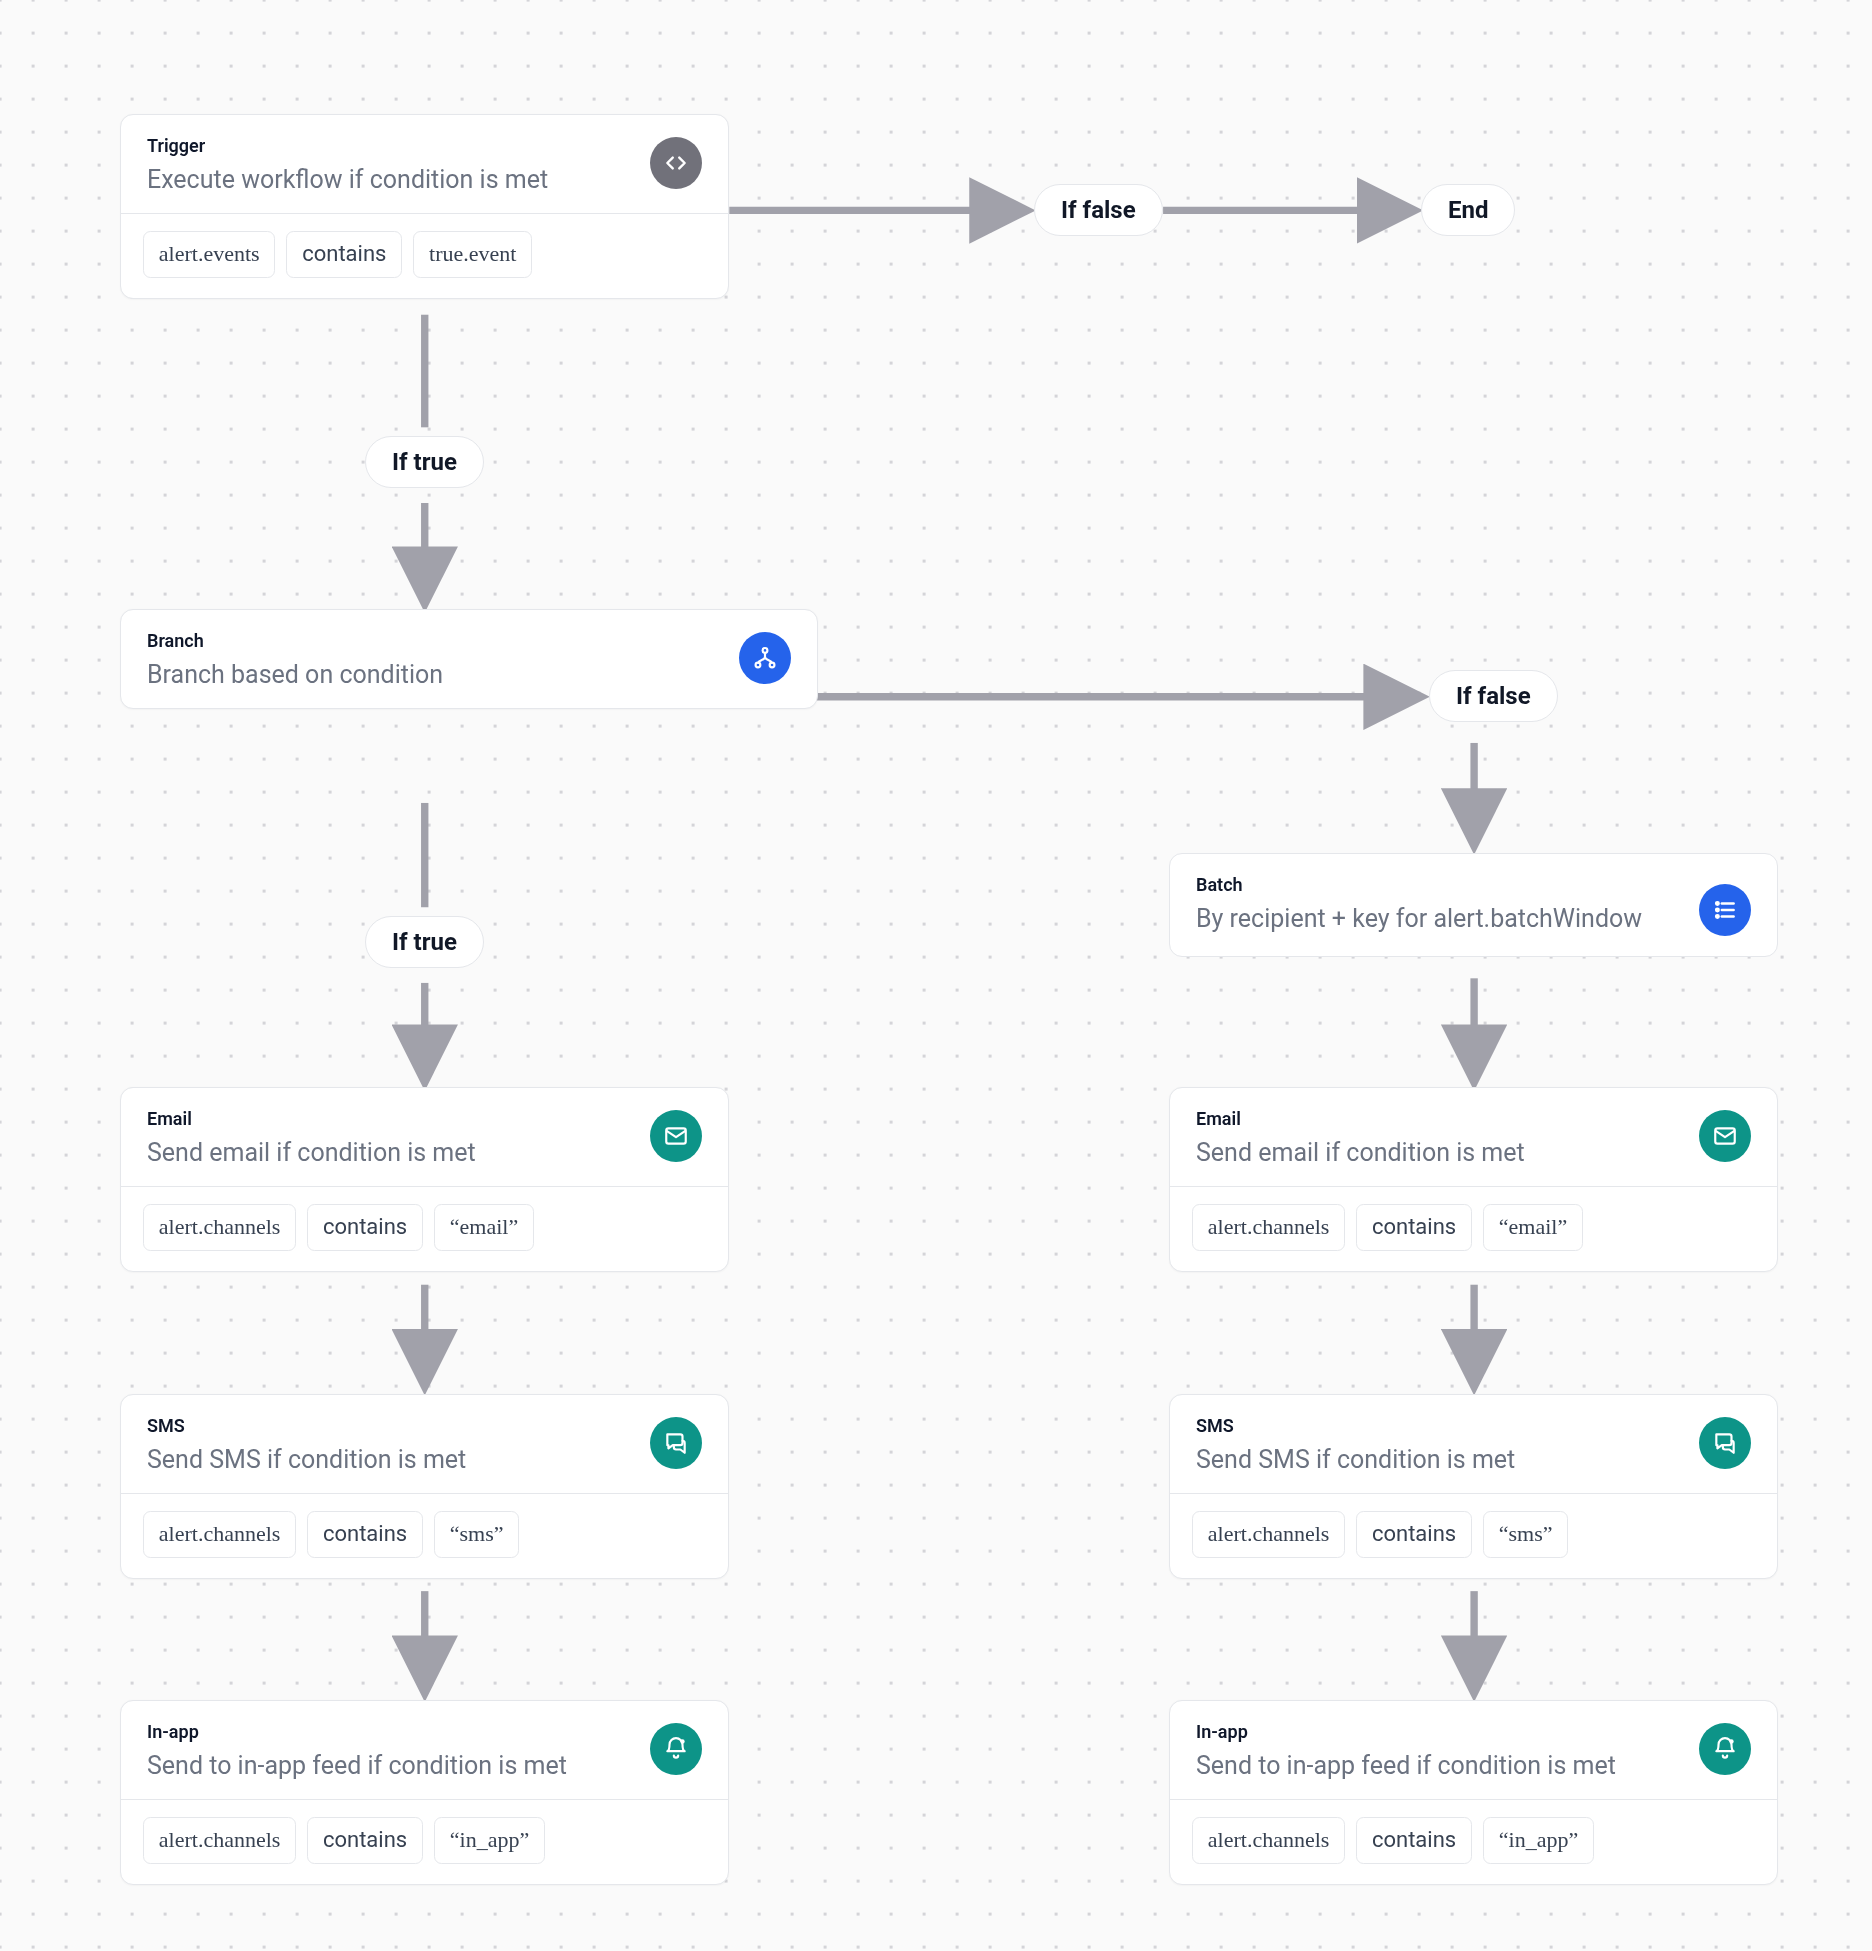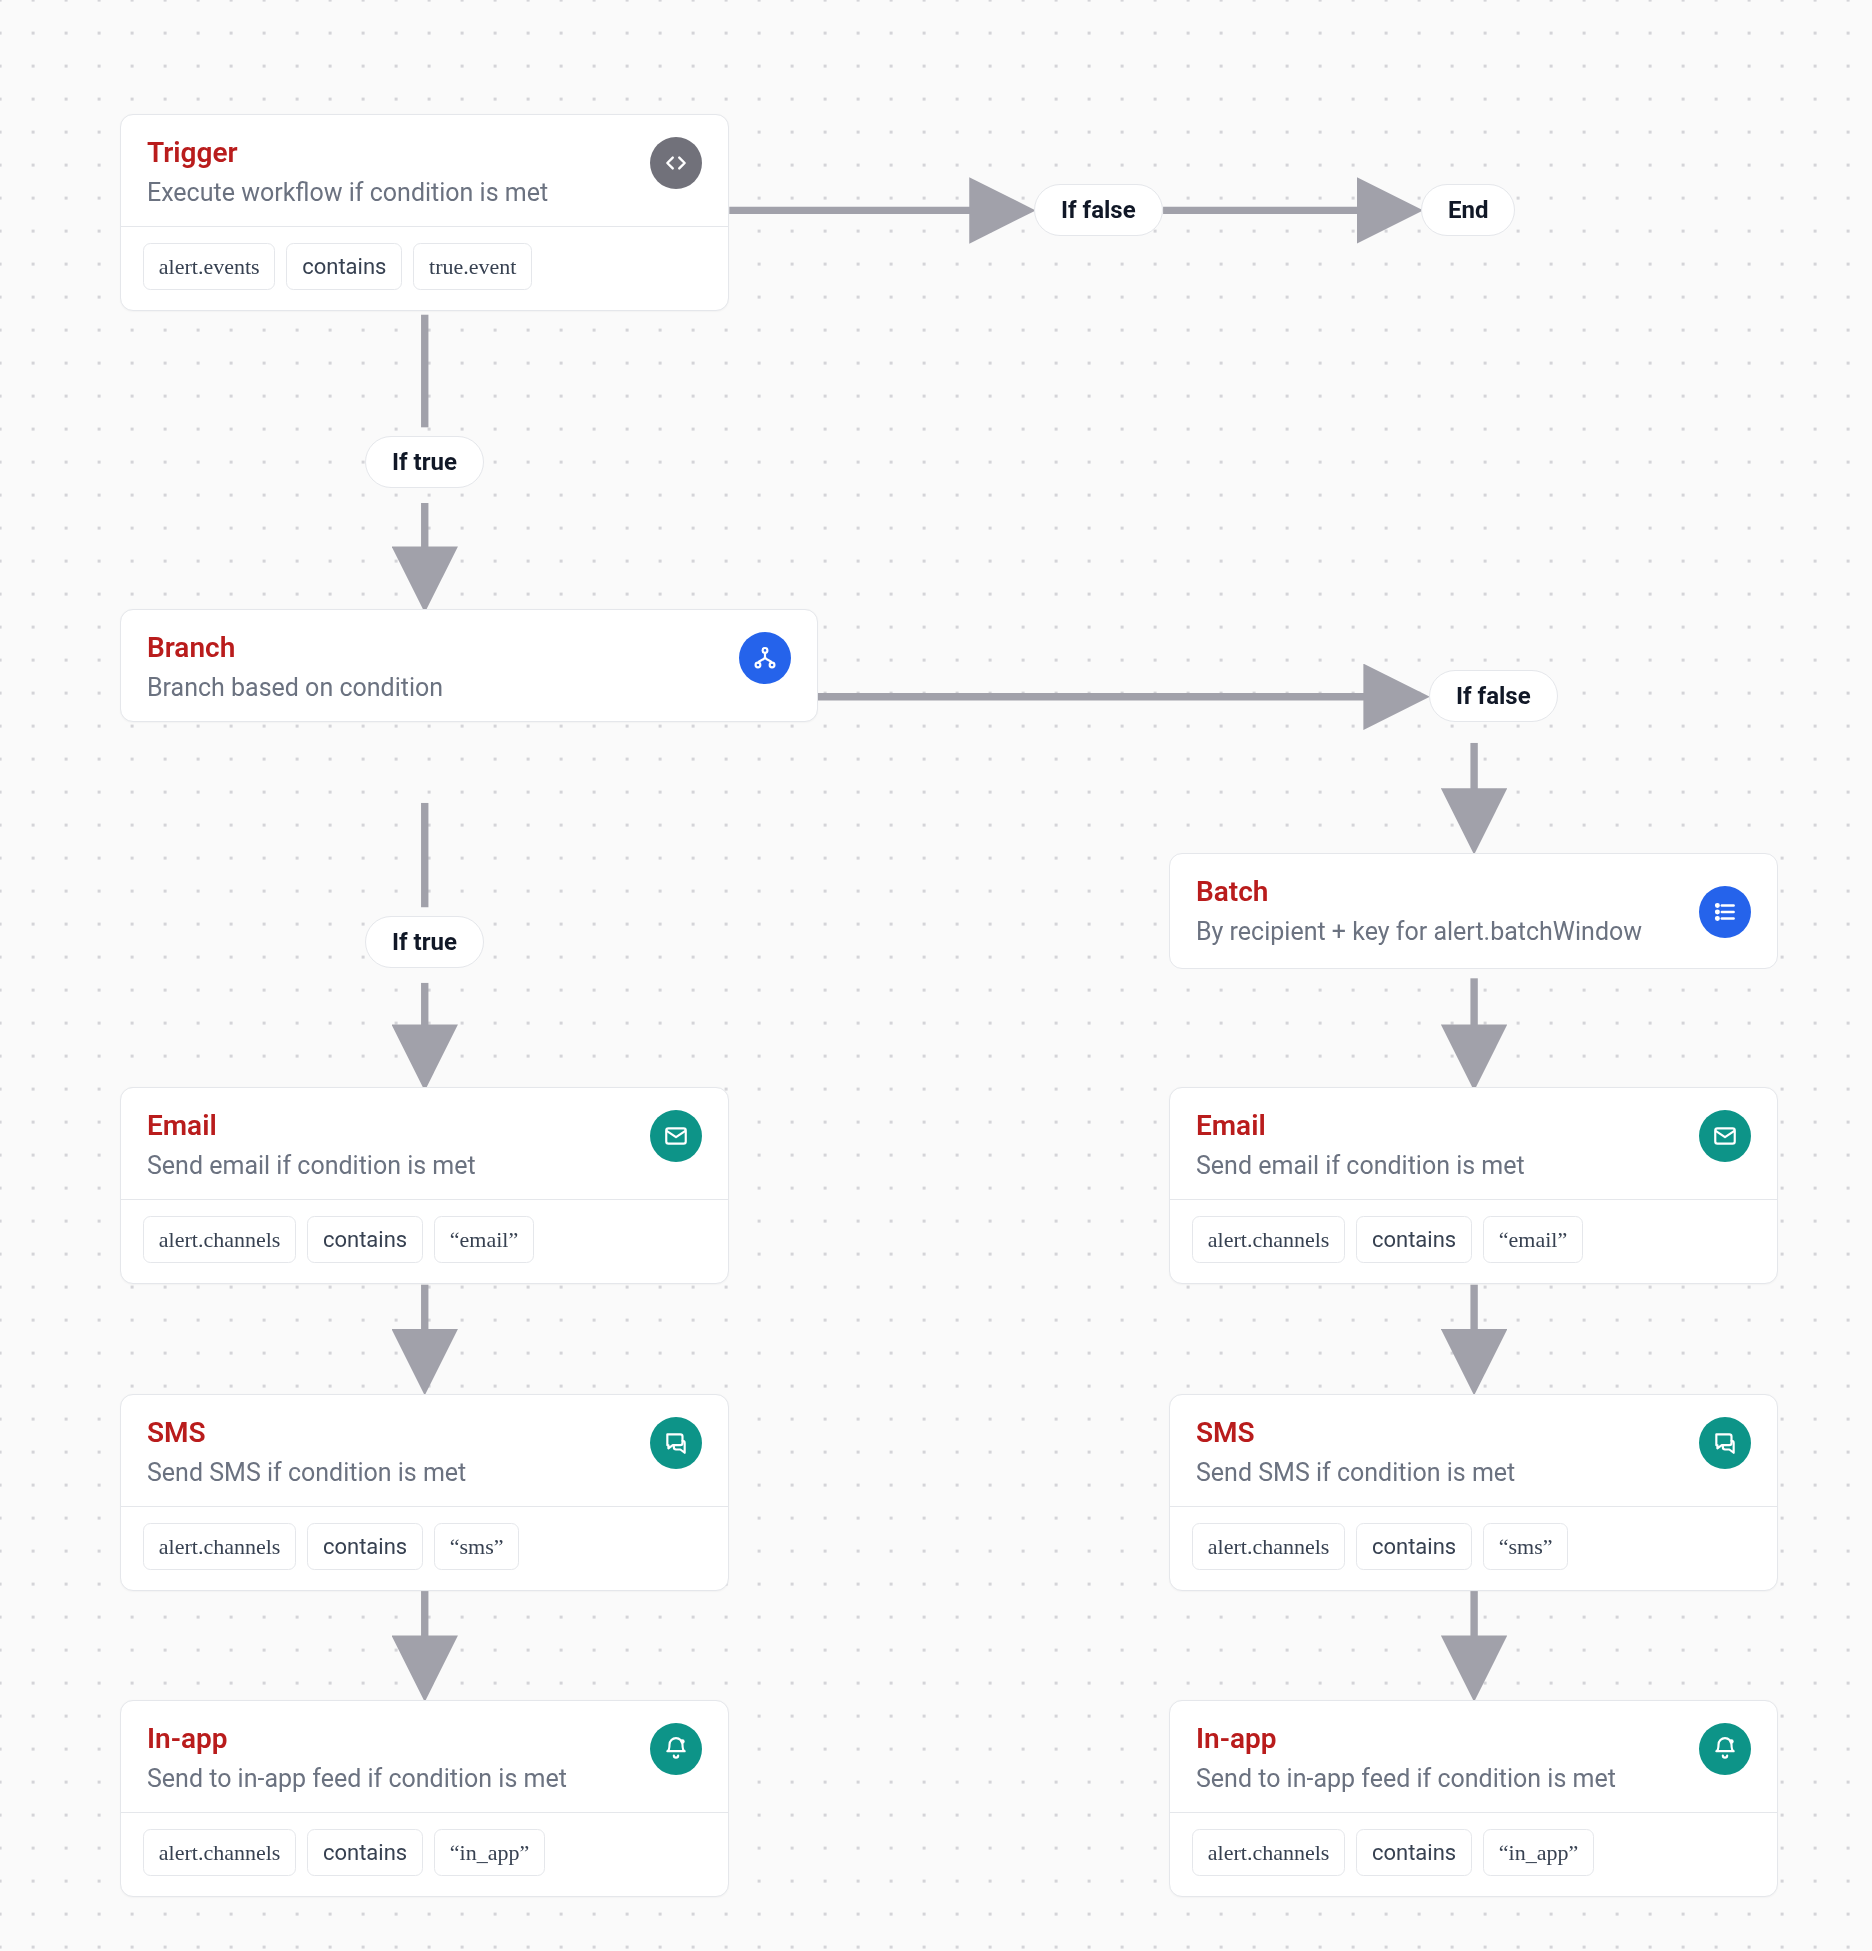--- a/index.html
+++ b/index.html
@@ -27,23 +27,23 @@
     box-shadow: 0 0.9px 1.8px rgba(0,0,0,0.03);
   }
   .node-header {
     display: flex;
     align-items: flex-start;
     justify-content: space-between;
     padding: 20px 26px 16.6px 26px;
     gap: 14.8px;
   }
   .node-title {
-    font-size: 28px;
+    font-size: 18px;
     font-weight: 600;
-    color: #b91c1c;
+    color: #0f172a;
     line-height: 1.25;
   }
   .node-sub {
     font-size: 25px;
     color: #6b7280;
     margin-top: 5.5px;
     line-height: 1.35;
   }
   .icon-badge {
     width: 52px;
@@ -181,21 +181,21 @@
         </svg>
       </div>
     </div>
   </div>
 
   <div class="pill" style="left:1429px; top:670px;">If false</div>
 
   <div class="pill" style="left:365px; top:916px;">If true</div>
 
   <div class="node-simple" style="left:1169px; top:853px; width:609px;">
-    <div style="display:flex;align-items:center;justify-content:space-between;gap:14.8px;">
+    <div style="display:flex;align-items:flex-end;justify-content:space-between;gap:14.8px;">
       <div>
         <div class="node-title">Batch</div>
         <div class="node-sub">By recipient + key for alert.batchWindow</div>
       </div>
       <div class="icon-badge badge-blue">
         <svg viewBox="0 0 24 24" fill="none" stroke="#fff" stroke-width="2.2" stroke-linecap="round">
           <circle cx="5" cy="6" r="1.2" fill="#fff"></circle>
             <line x1="9" y1="6" x2="20" y2="6"></line>
           <circle cx="5" cy="12" r="1.2" fill="#fff"></circle>
             <line x1="9" y1="12" x2="20" y2="12"></line>

